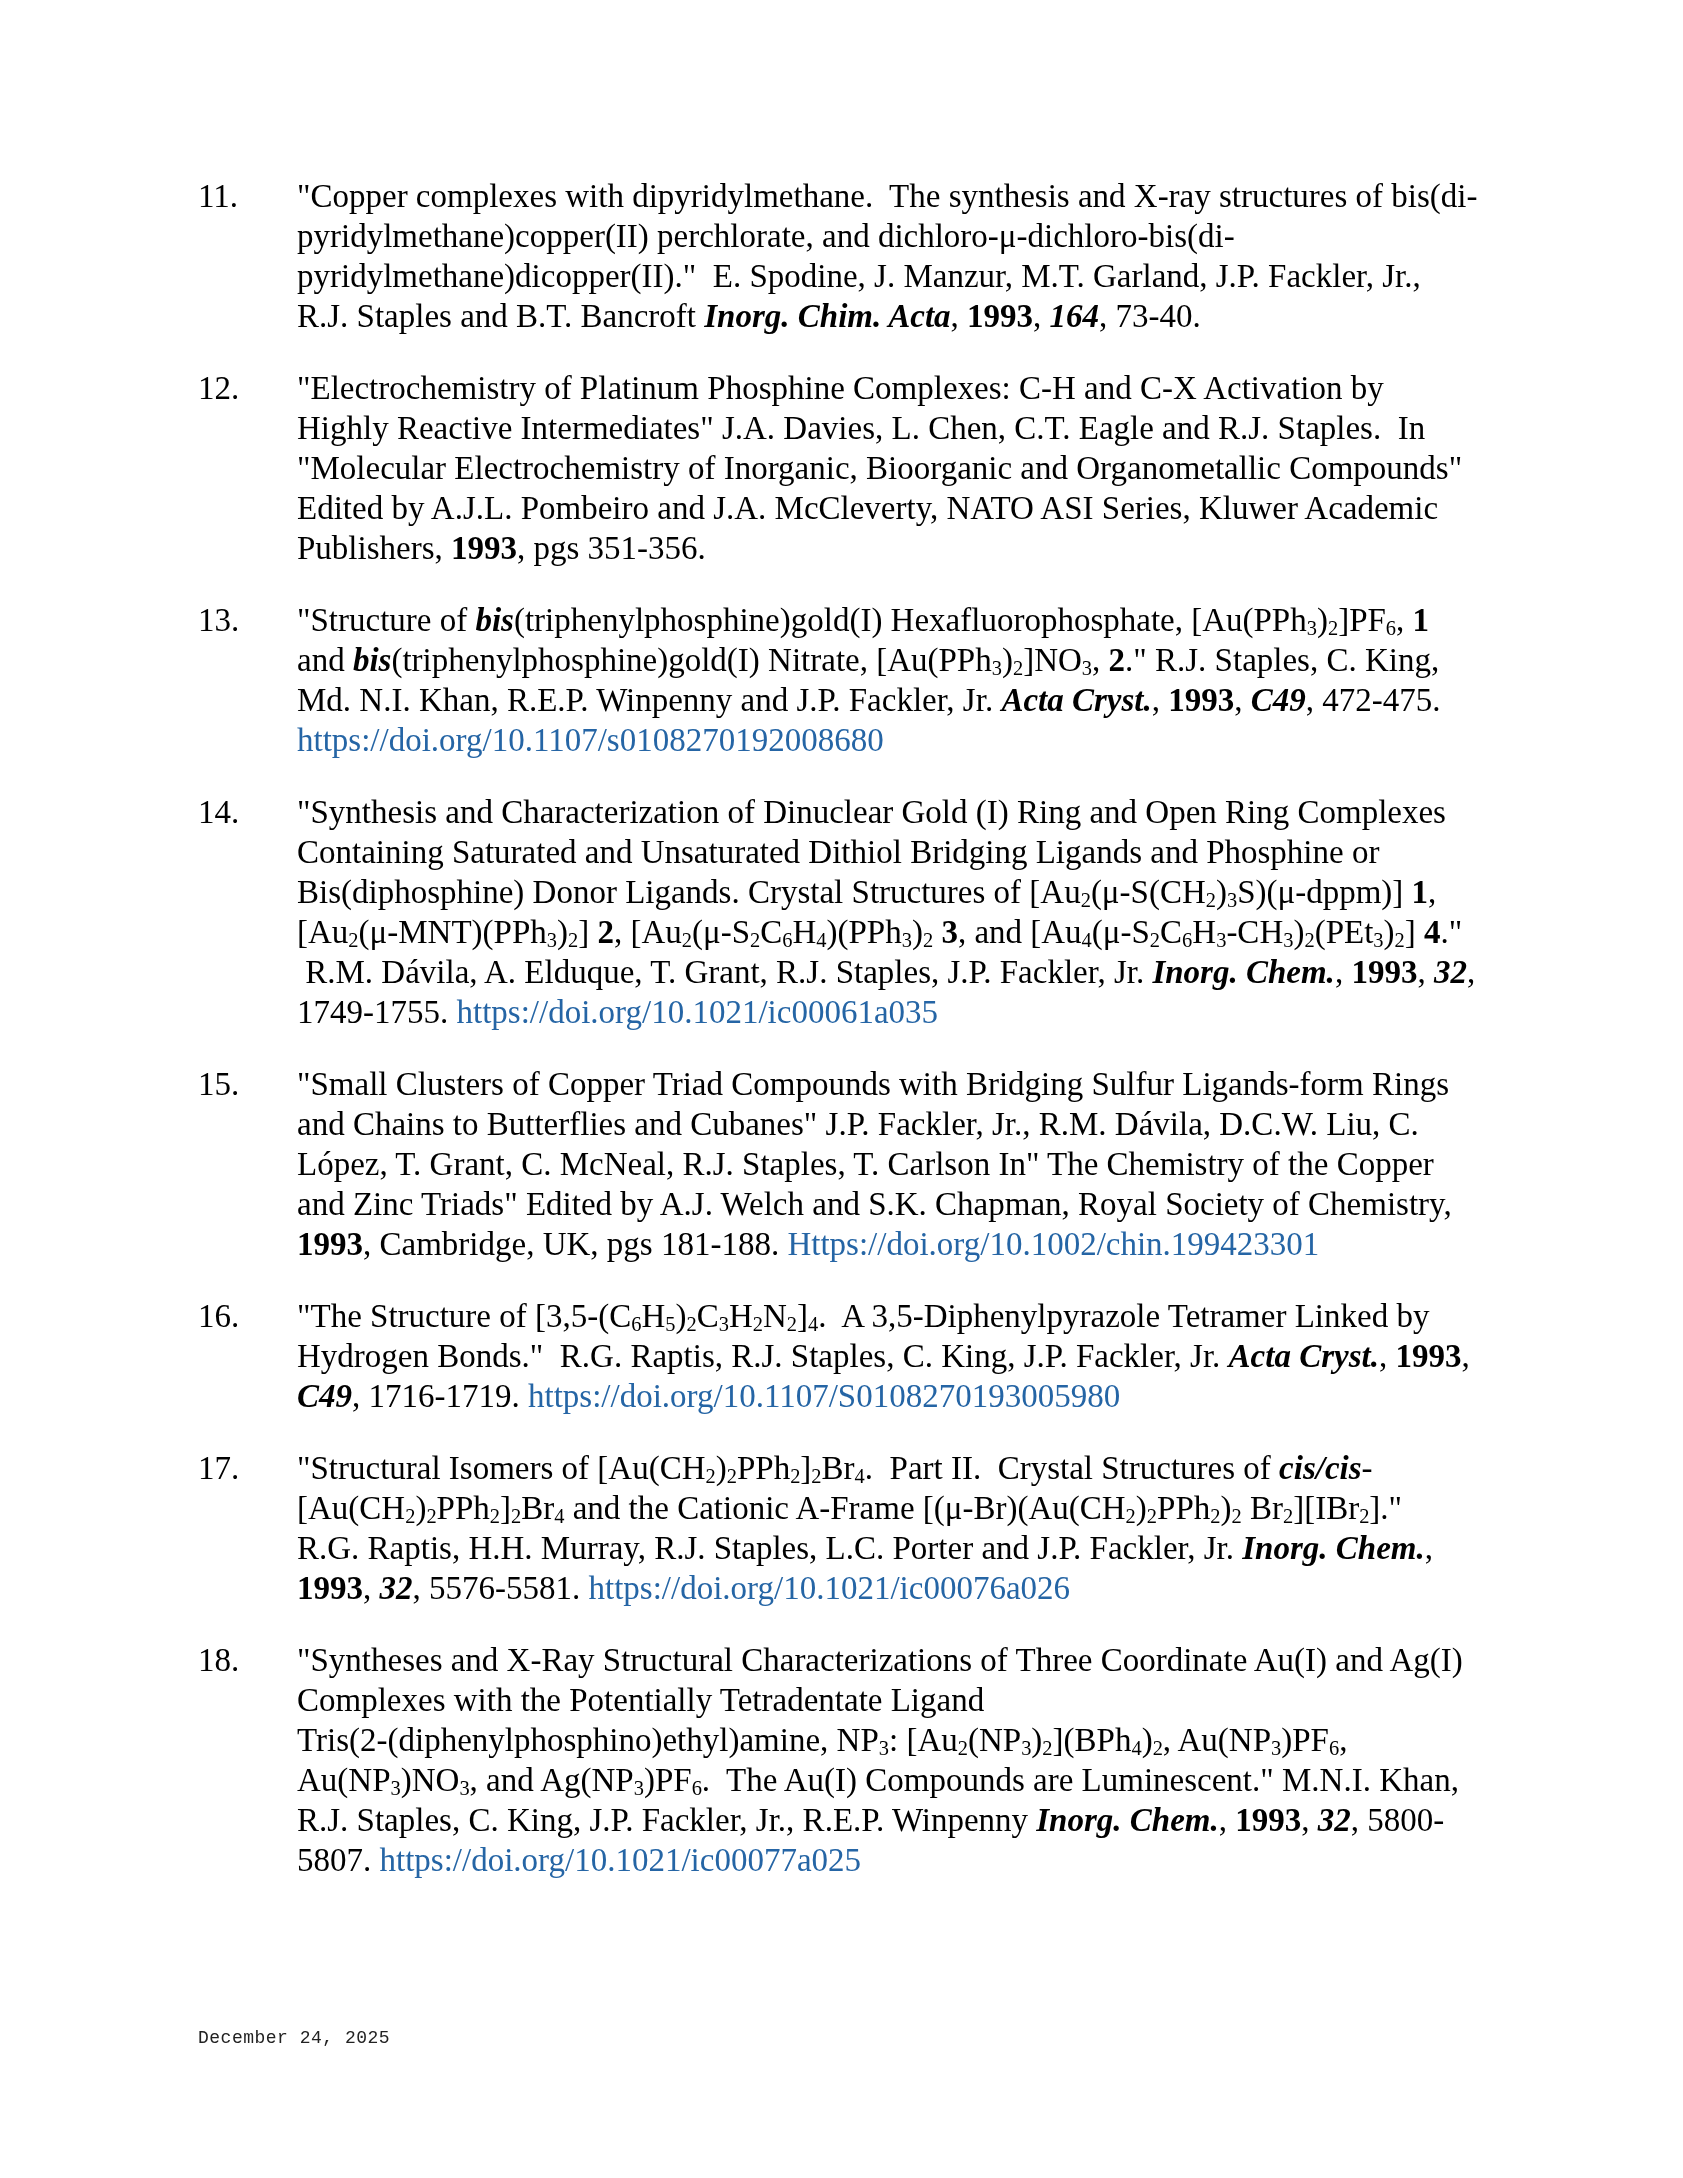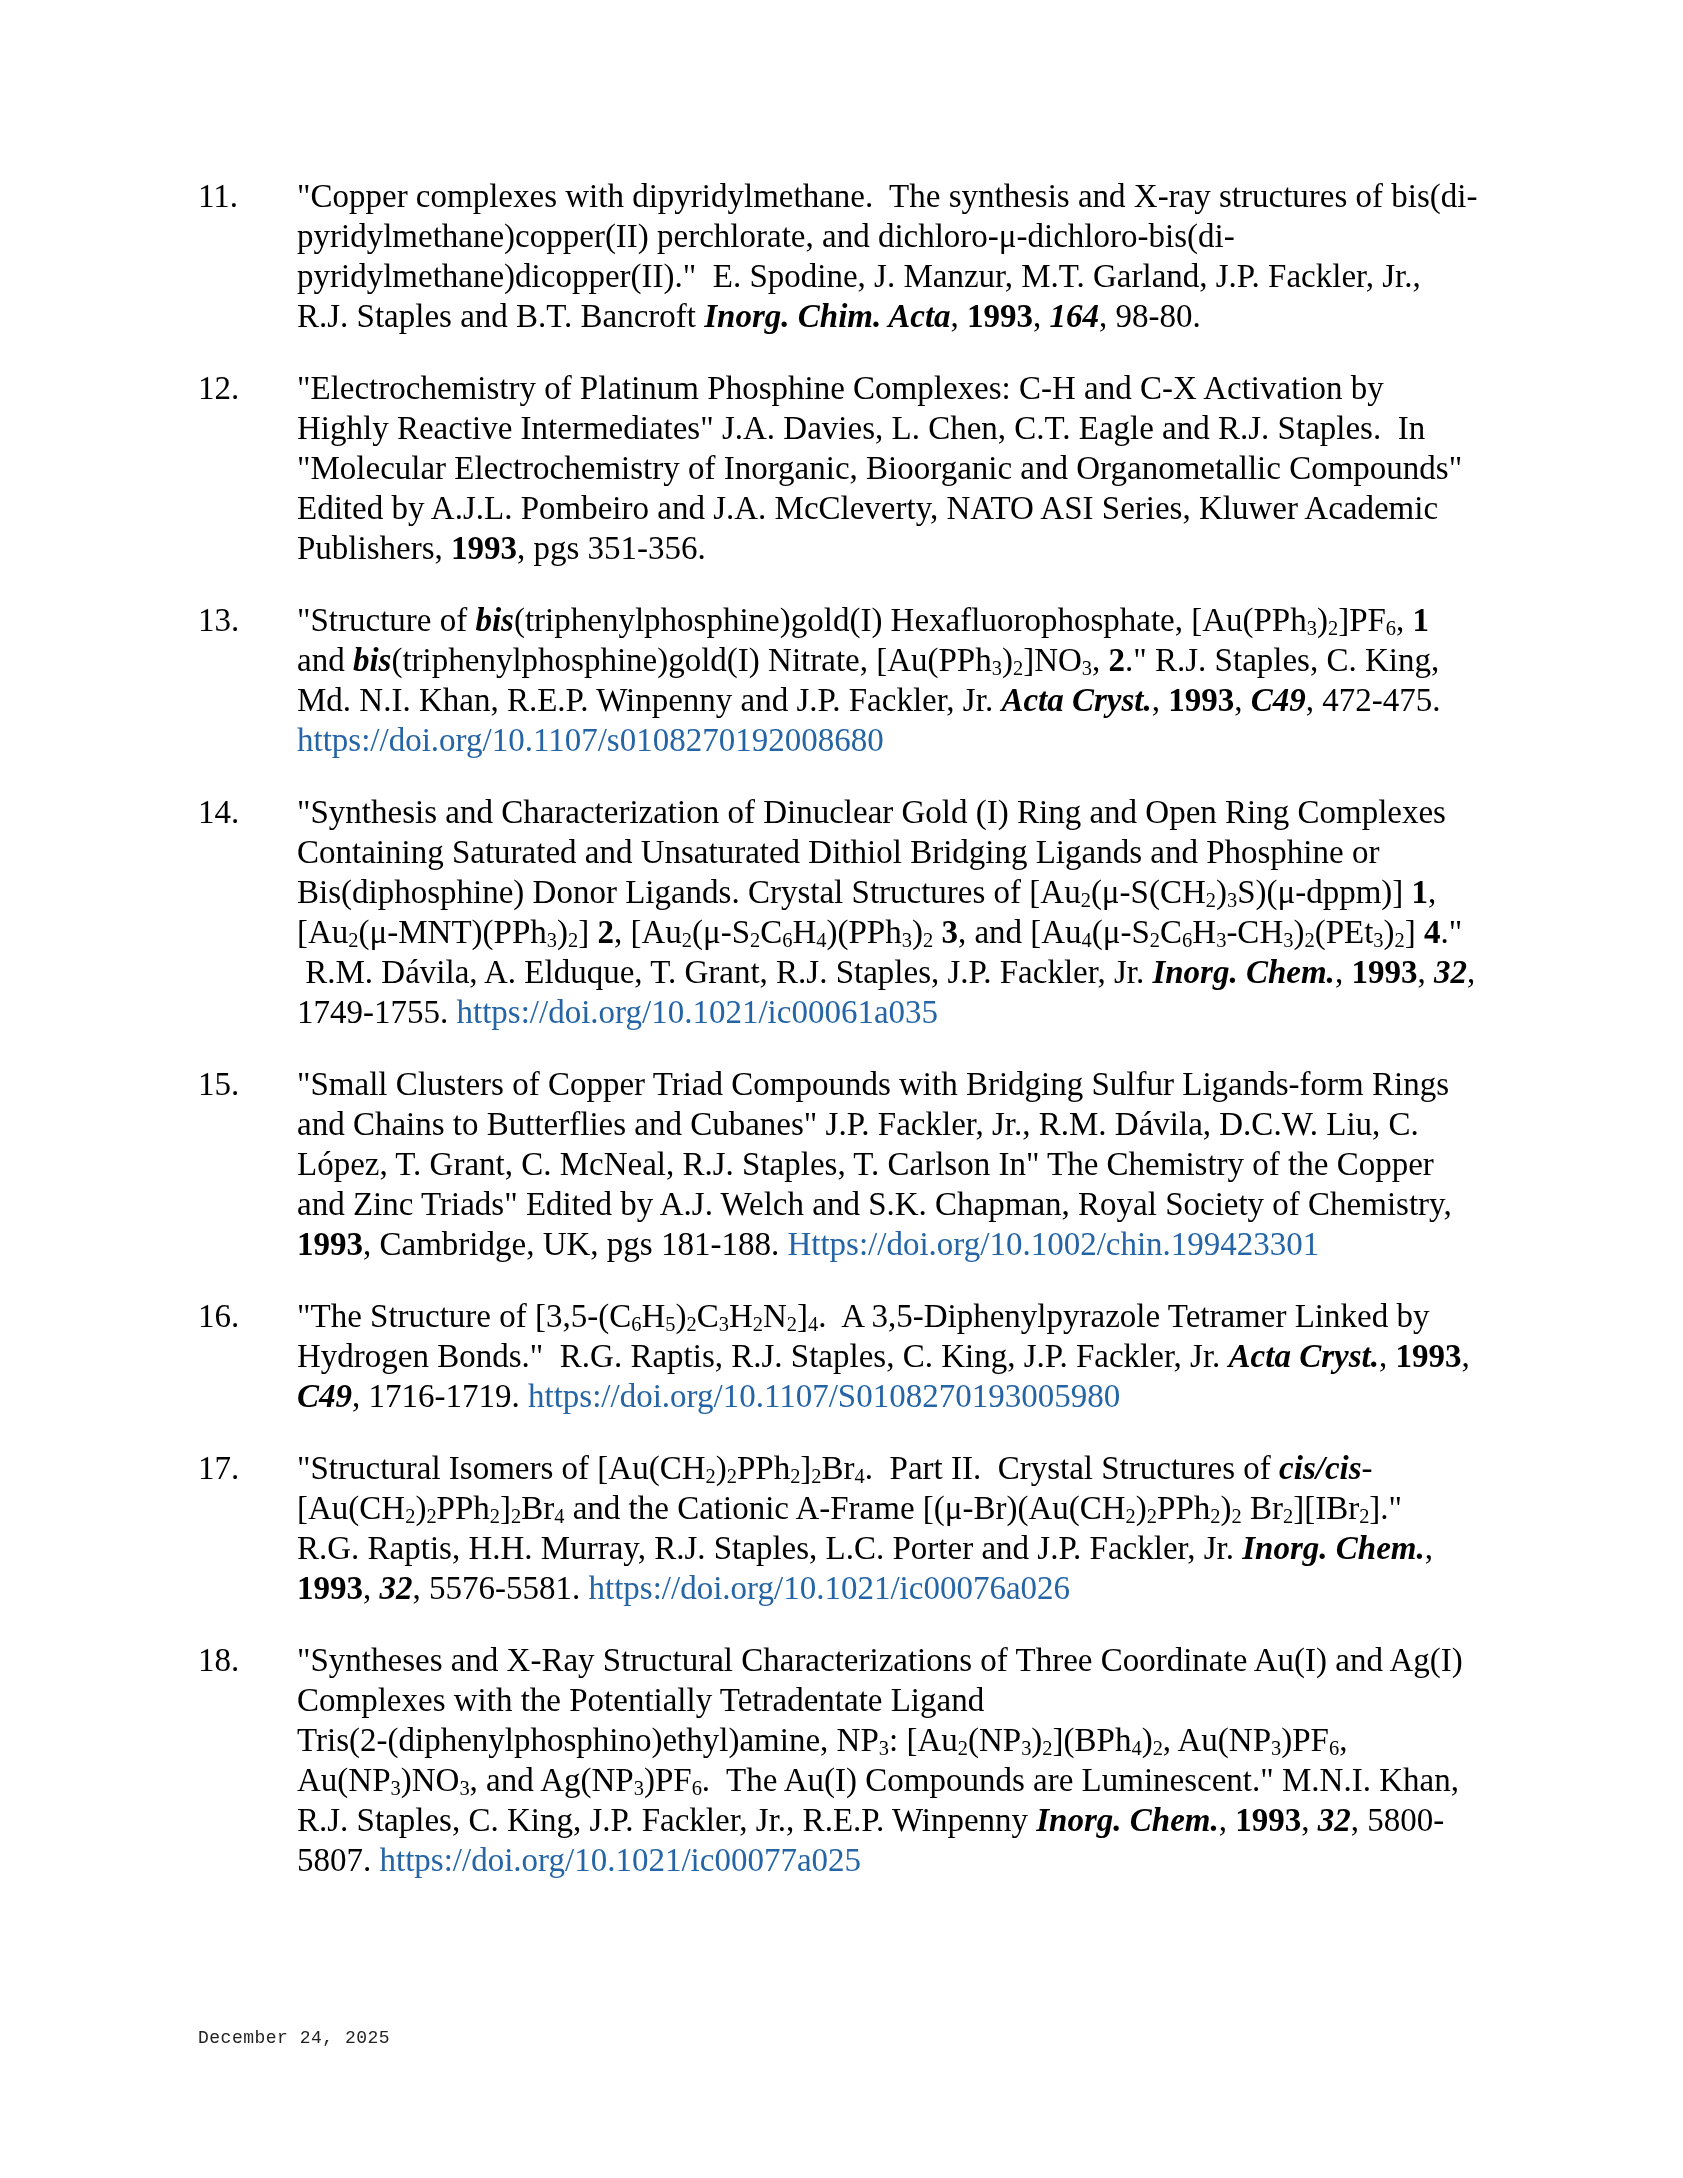--- a/index.html
+++ b/index.html
@@ -38,21 +38,21 @@
 </head>
 <body>
 
 <div class="content">
     <div class="ref">
       <div class="ref-num">11.</div>
       <div class="ref-body">
         <div class="ref-line"><span>"Copper complexes with dipyridylmethane.  The synthesis and X-ray structures of bis(di-</span></div>
         <div class="ref-line"><span>pyridylmethane)copper(II) perchlorate, and dichloro-μ-dichloro-bis(di-</span></div>
         <div class="ref-line"><span>pyridylmethane)dicopper(II)."  E. Spodine, J. Manzur, M.T. Garland, J.P. Fackler, Jr.,</span></div>
-        <div class="ref-line"><span>R.J. Staples and B.T. Bancroft </span><span class="i">Inorg. Chim. Acta</span><span>, </span><span class="b">1993</span><span>, </span><span class="i">164</span><span>, 98-80.</span></div>
+        <div class="ref-line"><span>R.J. Staples and B.T. Bancroft </span><span class="i">Inorg. Chim. Acta</span><span>, </span><span class="b">1993</span><span>, </span><span class="i">164</span><span>, 73-40.</span></div>
       </div>
     </div>
     <div class="ref">
       <div class="ref-num">12.</div>
       <div class="ref-body">
         <div class="ref-line"><span>"Electrochemistry of Platinum Phosphine Complexes: C-H and C-X Activation by</span></div>
         <div class="ref-line"><span>Highly Reactive Intermediates" J.A. Davies, L. Chen, C.T. Eagle and R.J. Staples.  In</span></div>
         <div class="ref-line"><span>"Molecular Electrochemistry of Inorganic, Bioorganic and Organometallic Compounds"</span></div>
         <div class="ref-line"><span>Edited by A.J.L. Pombeiro and J.A. McCleverty, NATO ASI Series, Kluwer Academic</span></div>
         <div class="ref-line"><span>Publishers, </span><span class="b">1993</span><span>, pgs 351-356.</span></div>

